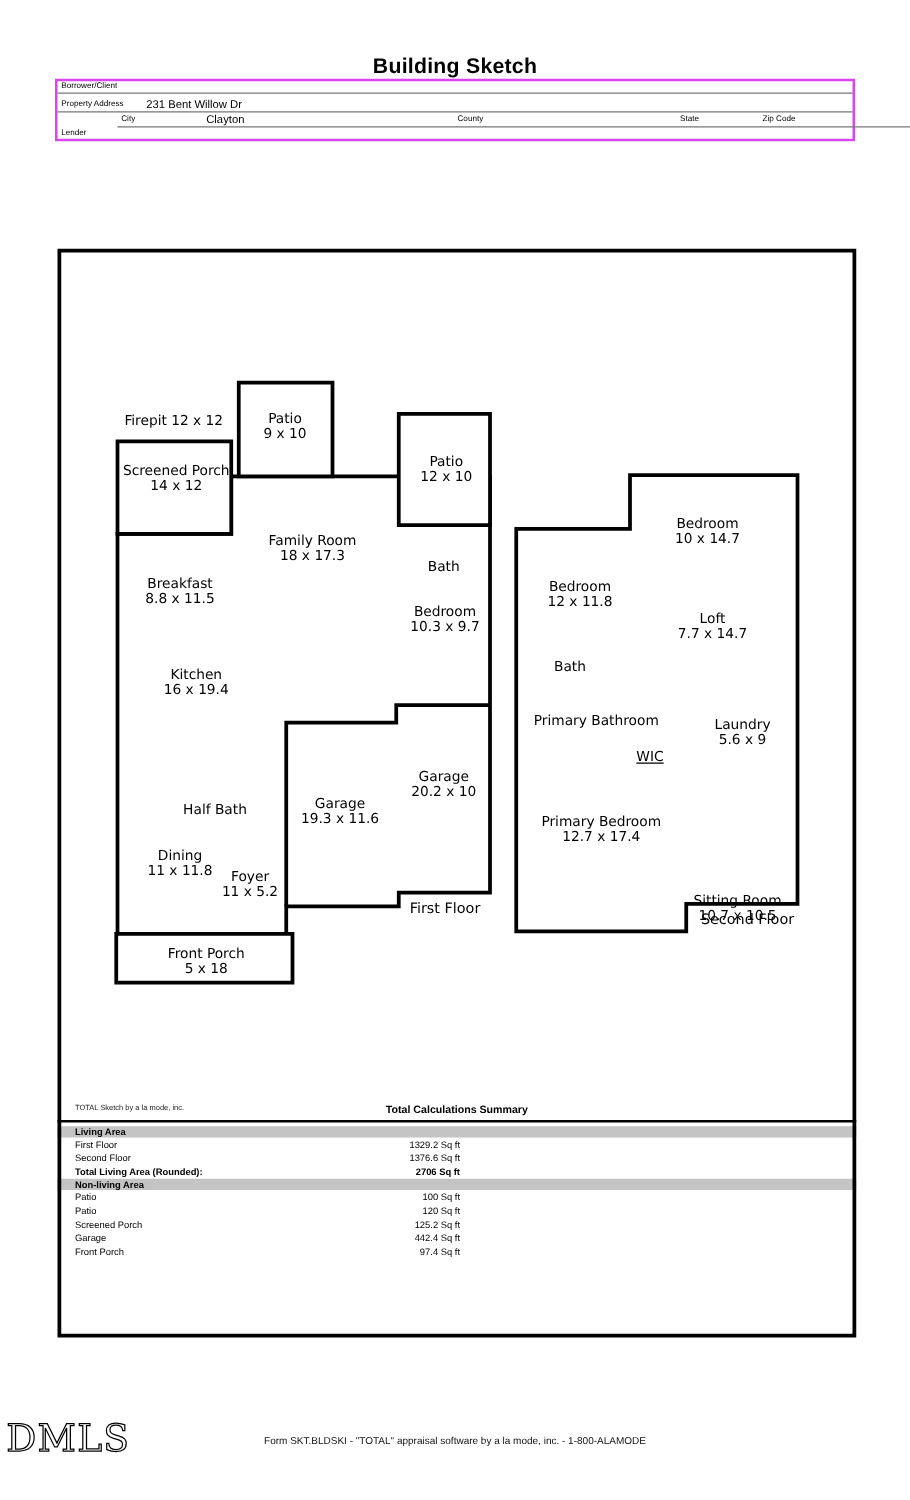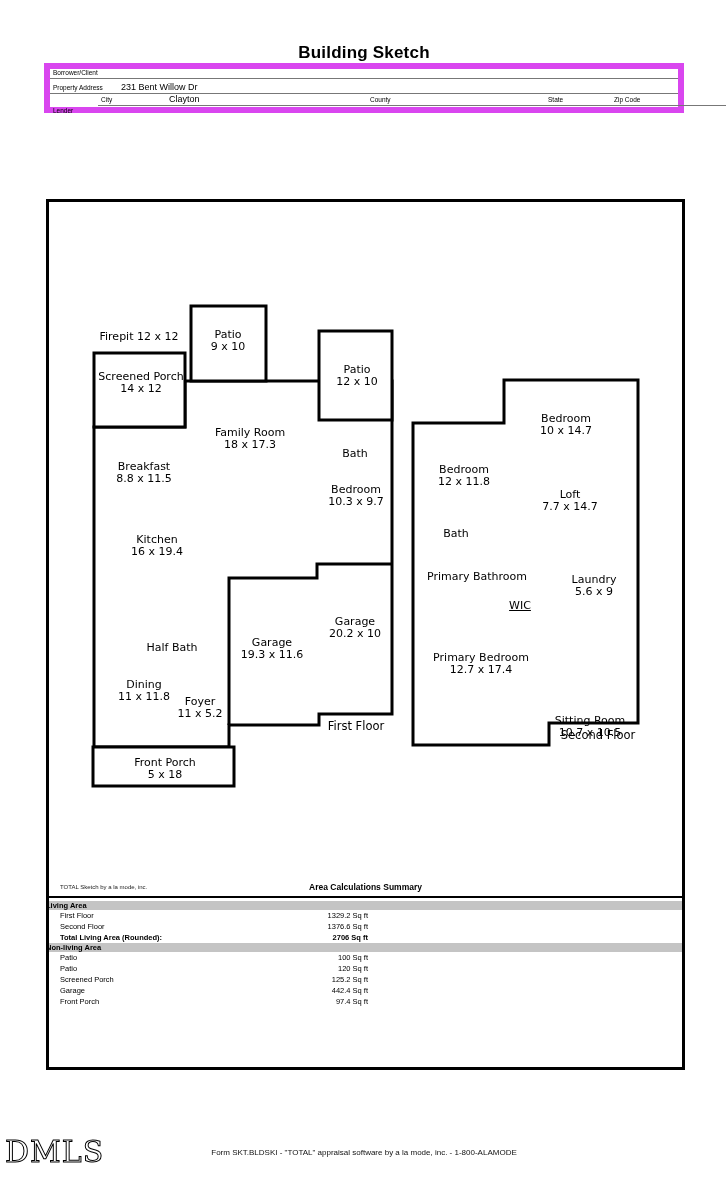--- a/index.html
+++ b/index.html
@@ -3,21 +3,21 @@
 <meta charset="utf-8">
 <style>
   html,body{margin:0;padding:0;background:#fff;}
   body{width:728px;height:1200px;position:relative;font-family:"Liberation Sans",sans-serif;color:#000;overflow:hidden;}
 
   .page-title{position:absolute;top:43px;left:0;width:728px;text-align:center;
     font-size:17px;font-weight:bold;letter-spacing:0.2px;}
 
   
   .form-table{position:absolute;left:44px;top:63px;width:640px;height:50px;
-    border:6px solid #d946ef;box-sizing:border-box;background:#fff;}
+    border:2px solid #d946ef;box-sizing:border-box;background:#fff;}
   .form-row{position:relative;width:100%;box-sizing:border-box;}
   .form-row.sep{border-bottom:1px solid #777;}
   .flabel{position:absolute;left:3px;bottom:2px;font-size:6.5px;color:#000;white-space:nowrap;}
   .fvalue{position:absolute;bottom:1px;font-size:9px;color:#000;white-space:nowrap;}
 
   
   .sketch-box{position:absolute;left:46px;top:199px;width:639px;height:871px;background:#fff;}
   .sketch-border{position:absolute;inset:0;border:3px solid #000;pointer-events:none;}
   .plan-svg{position:absolute;left:0;top:0;}
 
@@ -28,21 +28,21 @@
   .floor-label{position:absolute;transform:translate(-50%,-50%);
     font-family:"DejaVu Sans",sans-serif;font-size:11.5px;white-space:nowrap;color:#000;}
 
   
   .summary{position:absolute;left:0;top:678px;width:100%;font-size:7.5px;}
   .sum-header{position:relative;height:19px;border-bottom:2.5px solid #000;}
   .sum-attrib{position:absolute;left:14px;top:7px;font-size:6px;color:#222;}
   .sum-title{position:absolute;left:0;top:5px;width:100%;text-align:center;
     font-size:8.5px;font-weight:bold;}
   .sum-bar{height:9px;line-height:9px;background:#c4c4c4;margin-top:3px;
-    font-weight:bold;font-size:7.5px;}
+    padding-left:14px;font-weight:bold;font-size:7.5px;}
   .sum-bar.second{margin-top:0;}
   .sum-row{position:relative;height:11px;line-height:11px;}
   .sum-row .lbl{position:absolute;left:14px;top:0;}
   .sum-row .val{position:absolute;left:0;top:0;width:322px;text-align:right;}
   .sum-row.total{font-weight:bold;}
 
   
   .footer-text{position:absolute;left:0;top:1148px;width:728px;text-align:center;
     font-size:8px;color:#111;}
   .dmls{position:absolute;left:5px;top:1134px;font-family:"DejaVu Serif",serif;
@@ -191,21 +191,21 @@
   </div>
   <div class="room-label" style="left:544px;top:480px;margin-top:48px;">
     <span>Sitting Room</span>
       <span>10.7 x 10.5</span>
   </div>
   <div class="floor-label" style="left:552px;top:536px;">Second Floor</div>
 
   <div class="summary">
     <div class="sum-header">
       <span class="sum-attrib">TOTAL Sketch by a la mode, inc.</span>
-      <div class="sum-title">Area Calculations Summary</div>
+      <div class="sum-title">Total Calculations Summary</div>
     </div>
     <div class="sum-bar">Living Area</div>
     <div class="sum-row">
       <span class="lbl">First Floor</span>
       <span class="val">1329.2 Sq ft</span>
     </div>
     <div class="sum-row">
       <span class="lbl">Second Floor</span>
       <span class="val">1376.6 Sq ft</span>
     </div>

